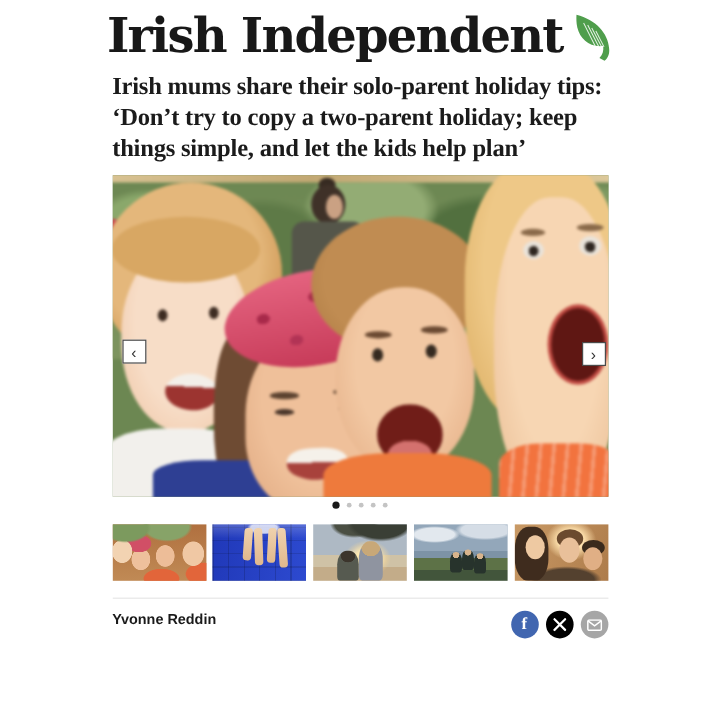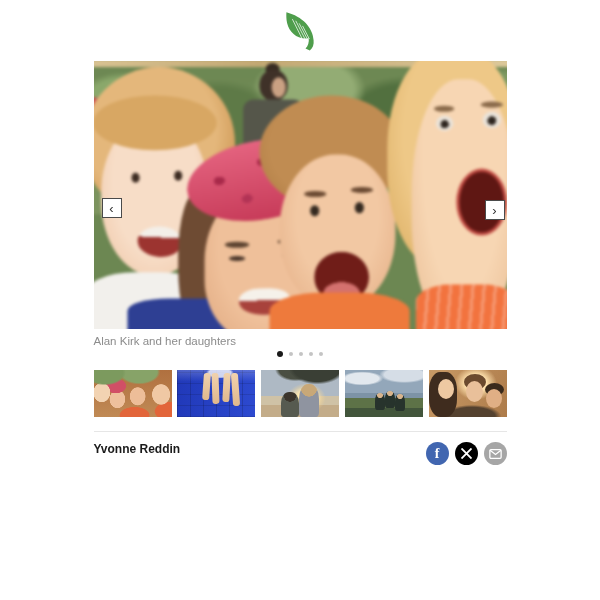--- a/index.html
+++ b/index.html
@@ -171,33 +171,35 @@
   .share-fb { background:#4166b0; font-family:"Liberation Serif",serif; font-weight:700; font-size:14px; }
   .share-x { background:#000; }
   .share-mail { background:#a6a6a6; }
 </style>
 </head>
 <body>
 
 <div class="page">
 
   <header class="masthead">
+    <span class="masthead-title">Irish Independent</span>
     <svg class="harp" viewBox="0 0 40 46" aria-hidden="true">
       <path d="M4 1 C 23 6 35 19 36 34 C 36.6 39 35 43.5 31.5 46 L 26.5 43.5 C 29.5 40.5 30.8 36.5 30.2 31.5 C 17.5 33.5 7.5 25 4.8 13.5 C 3.8 9 3.8 4.5 4 1 Z" fill="#4f9e4c"></path>
       <g stroke="#ffffff" stroke-width="1" opacity="0.85">
         <line x1="11" y1="9" x2="25" y2="37"></line>
         <line x1="15" y1="11" x2="27.5" y2="35.5"></line>
         <line x1="19" y1="14" x2="29.5" y2="34"></line>
         <line x1="23" y1="17" x2="31" y2="32.5"></line>
       </g>
     </svg>
   </header>
 
   <div class="col">
 
+    <h1 class="headline">Irish mums share their solo-parent holiday tips: ‘Don’t try to copy a two-parent holiday; keep things simple, and let the kids help plan’</h1>
 
     <div class="hero" aria-label="Selfie of a mother wearing a pink headband with her three daughters in front of green trees">
       <div class="photo-art" aria-hidden="true">
         <div class="beam"></div>
           <div class="foliage"></div>
         <div class="bgp-bun"></div>
           <div class="bgp-head"></div>
           <div class="bgp-face"></div>
           <div class="bgp-shirt"></div>
         <div class="red-left"></div>
@@ -232,21 +234,20 @@
           <div class="rg-brow-r"></div>
           <div class="rg-eye-l"></div>
           <div class="rg-eye-r"></div>
         <div class="rg-mouth"></div>
           <div class="rg-top"></div>
       </div>
       <button class="nav-btn nav-prev">‹</button>
       <button class="nav-btn nav-next">›</button>
     </div>
 
-    <div class="caption">Alan Kirk and her daughters</div>
     <div class="dots">
       <span class="dot active"></span>
       <span class="dot"></span>
       <span class="dot"></span>
       <span class="dot"></span>
       <span class="dot"></span>
     </div>
 
     <div class="thumbs">
       <div class="thumb t1" aria-label="family-selfie-thumbnail"></div>

